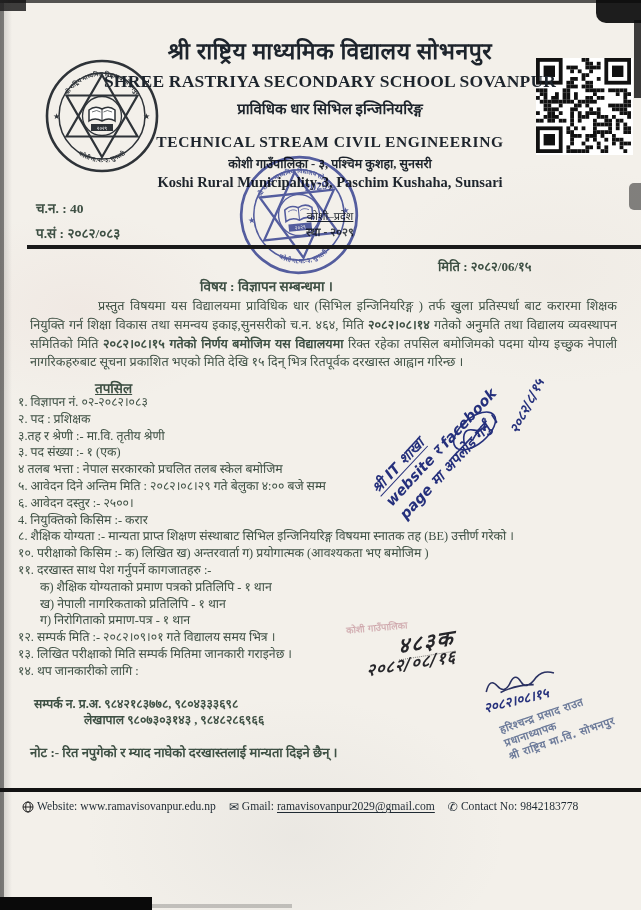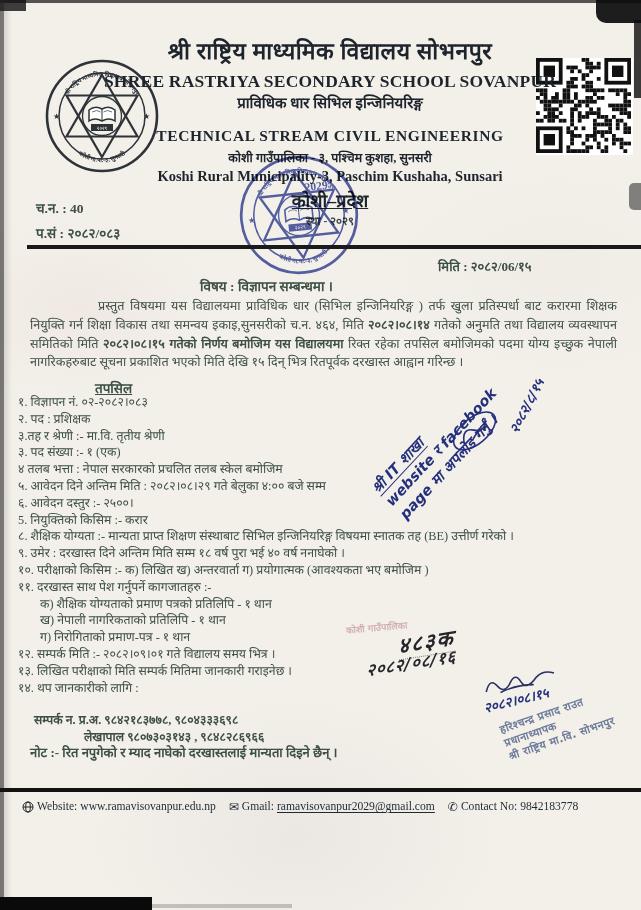--- a/index.html
+++ b/index.html
@@ -23,25 +23,25 @@
   .edge-right1{left:634px;top:20px;width:7px;height:78px;background:#0d0d0d;opacity:.8;}
   .edge-right2{left:629px;top:183px;width:12px;height:27px;background:#232323;opacity:.55;border-radius:5px 0 0 5px;}
   .edge-left{left:0;top:0;width:4px;height:910px;background:#1b1b1b;opacity:.5;}
   .edge-left-soft{left:0;top:0;width:12px;height:910px;background:linear-gradient(to right,rgba(50,50,50,.22),transparent);}
   .edge-bottom{left:0;top:897px;width:152px;height:13px;background:#0a0a0a;}
   .edge-bottom2{left:152px;top:904px;width:140px;height:4px;background:#333;opacity:.25;}
   
   .header{left:80px;top:34px;width:500px;text-align:center;color:var(--header-ink,#1d242c);}
   .h-np-title{font-size:23px;font-weight:800;letter-spacing:.5px;}
   .h-en-title{font-size:17.5px;font-weight:700;margin-top:5px;letter-spacing:.2px;}
-  .h-np-stream{font-size:15px;font-weight:800;margin-top:0;}
+  .h-np-stream{font-size:15px;font-weight:800;margin-top:6px;}
   .h-en-stream{font-size:15.5px;font-weight:700;margin-top:15px;letter-spacing:.6px;}
   .h-np-addr{font-size:12.5px;font-weight:800;margin-top:4px;}
   .h-en-addr{font-size:14.5px;font-weight:700;margin-top:2px;}
-  .h-np-prov{font-size:18px;font-weight:700;margin-top:3px;text-decoration:underline;}
+  .h-np-prov{font-size:11px;font-weight:400;margin-top:17px;text-decoration:underline;}
   .h-np-est{font-size:11.5px;font-weight:700;margin-top:1px;opacity:.85;}
   .logo{left:42px;top:56px;width:120px;height:120px;color:#2e3338;}
   .qr{left:536px;top:58px;width:97px;height:97px;background:#fff;}
   .qr svg{display:block;}
   
   .refblock{left:36px;top:199px;color:var(--body-ink,#3e5044);}
   .ref-chalani{font-size:13.5px;font-weight:800;}
   .ref-patra{font-size:13.5px;font-weight:800;margin-top:7px;padding-bottom:3px;border-bottom:2px solid #2e2e2e;width:222px;}
   .stamp{left:236px;top:152px;width:126px;height:126px;color:var(--stamp-blue,#3a479e);opacity:.85;transform:rotate(-6deg);mix-blend-mode:multiply;}
   .rule-main{left:27px;top:245px;width:614px;height:3.5px;background:var(--rule,#1a1a1a);}
@@ -385,23 +385,22 @@
 
   <div class="abs tapasil-h">तपसिल</div>
   <div class="abs tapasil">
       <div class="tline">१. विज्ञापन नं. ०२-२०८२।०८३</div>
       <div class="tline">२. पद : प्रशिक्षक</div>
       <div class="tline">३.तह र श्रेणी :- मा.वि. तृतीय श्रेणी</div>
       <div class="tline">३. पद संख्या :- १ (एक)</div>
       <div class="tline">४  तलब भत्ता : नेपाल सरकारको प्रचलित तलब स्केल बमोजिम</div>
       <div class="tline">५. आवेदन दिने अन्तिम मिति : २०८२।०८।२९ गते बेलुका ४:०० बजे सम्म</div>
       <div class="tline">६. आवेदन दस्तुर :- २५००।</div>
-      <div class="tline">5. नियुक्तिको किसिम :- करार</div>
+      <div class="tline">4. नियुक्तिको किसिम :- करार</div>
       <div class="tline">८. शैक्षिक योग्यता  :- मान्यता प्राप्त शिक्षण संस्थाबाट सिभिल इन्जिनियरिङ्ग विषयमा स्नातक तह (BE) उत्तीर्ण गरेको ।</div>
-      <div class="tline">९. उमेर : दरखास्त दिने अन्तिम मिति सम्म  १८ वर्ष पुरा भई ४० वर्ष ननाघेको ।</div>
       <div class="tline">१०. परीक्षाको किसिम :- क) लिखित      ख)  अन्तरवार्ता   ग) प्रयोगात्मक (आवश्यकता भए बमोजिम )</div>
       <div class="tline">११. दरखास्त साथ पेश गर्नुपर्ने कागजातहरु :-</div>
       <div class="tline i1">क) शैक्षिक योग्यताको प्रमाण पत्रको प्रतिलिपि - १ थान</div>
       <div class="tline i1">ख) नेपाली नागरिकताको प्रतिलिपि  - १ थान</div>
       <div class="tline i1">ग) निरोगिताको प्रमाण-पत्र - १ थान</div>
       <div class="tline">१२. सम्पर्क मिति :- २०८२।०९।०१ गते विद्यालय समय भित्र ।</div>
       <div class="tline">१३. लिखित परीक्षाको मिति सम्पर्क मितिमा जानकारी गराइनेछ ।</div>
       <div class="tline">१४. थप जानकारीको लागि :</div>
       <div class="tline i2 b">सम्पर्क न.  प्र.अ. ९८४२१८३७७८, ९८०४३३३६९८</div>
       <div class="tline i3 b">लेखापाल ९८०७३०३१४३ , ९८४८२८६९६६</div>

